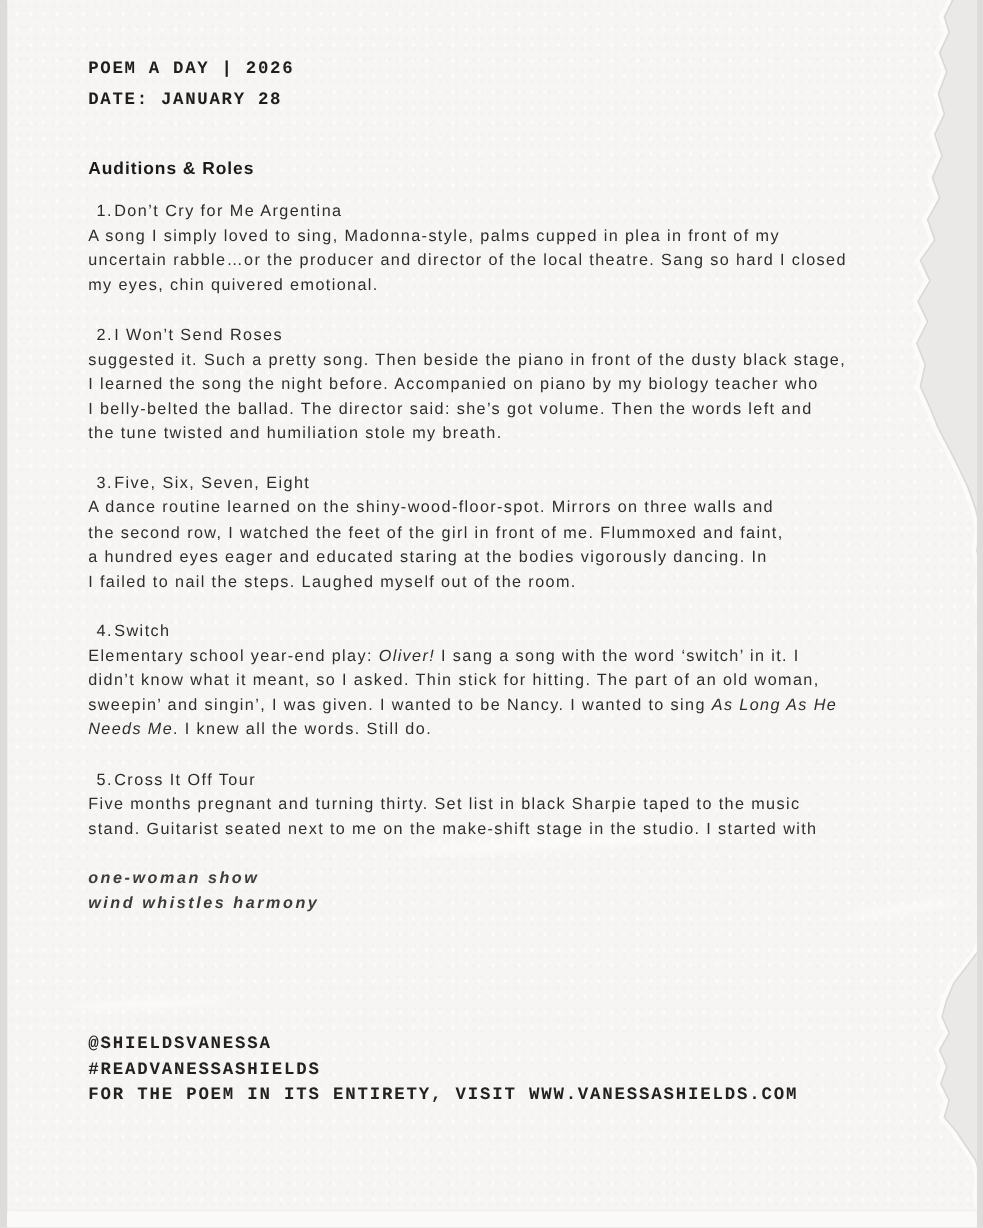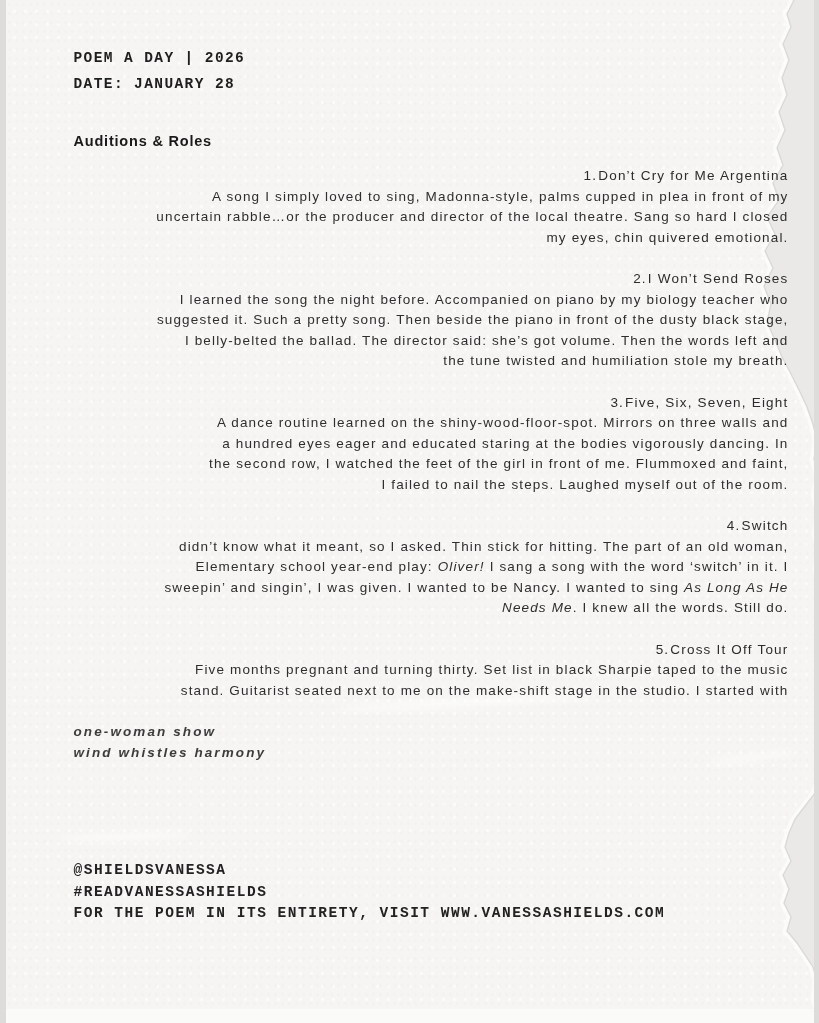--- a/index.html
+++ b/index.html
@@ -35,21 +35,21 @@
   .masthead-line{
     font-family:"Liberation Mono",monospace;
     font-weight:700;font-size:14.5px;letter-spacing:1.4px;
     line-height:26px;color:#1e1e1e;white-space:nowrap;
   }
   .heading{
     margin-top:37px;
     font-weight:700;font-size:14.5px;letter-spacing:.8px;
     color:#1a1a1a;line-height:15px;
   }
-  .sections{margin-top:17px;text-align:right;}
+  .sections{margin-top:17px;}
   .section{margin-bottom:21px;}
   .section-title{
     font-size:13.5px;letter-spacing:1.2px;color:#2c2c2c;
     line-height:20.5px;padding-left:7px;white-space:nowrap;
   }
   .section-title .num{margin-right:1px;}
   .body-line{
     font-size:13.5px;letter-spacing:1.15px;color:#2e2e2e;
     line-height:20.5px;white-space:nowrap;
   }
@@ -95,36 +95,36 @@
       <div class="heading">Auditions &amp; Roles</div>
       <div class="sections" id="sections-root">
           <div class="section">
             <div class="section-title"><span class="num">1.</span><span>Don’t Cry for Me Argentina</span></div>
             <div class="body-line"><span>A song I simply loved to sing, Madonna-style, palms cupped in plea in front of my</span></div>
             <div class="body-line"><span>uncertain rabble…or the producer and director of the local theatre. Sang so hard I closed</span></div>
             <div class="body-line"><span>my eyes, chin quivered emotional.</span></div>
           </div>
           <div class="section">
             <div class="section-title"><span class="num">2.</span><span>I Won’t Send Roses</span></div>
+            <div class="body-line"><span>suggested it. Such a pretty song. Then beside the piano in front of the dusty black stage,</span></div>
             <div class="body-line"><span>I learned the song the night before. Accompanied on piano by my biology teacher who</span></div>
-            <div class="body-line"><span>suggested it. Such a pretty song. Then beside the piano in front of the dusty black stage,</span></div>
             <div class="body-line"><span>I belly-belted the ballad. The director said: she’s got volume. Then the words left and</span></div>
             <div class="body-line"><span>the tune twisted and humiliation stole my breath.</span></div>
           </div>
           <div class="section">
             <div class="section-title"><span class="num">3.</span><span>Five, Six, Seven, Eight</span></div>
             <div class="body-line"><span>A dance routine learned on the shiny-wood-floor-spot. Mirrors on three walls and</span></div>
+            <div class="body-line"><span>the second row, I watched the feet of the girl in front of me. Flummoxed and faint,</span></div>
             <div class="body-line"><span>a hundred eyes eager and educated staring at the bodies vigorously dancing. In</span></div>
-            <div class="body-line"><span>the second row, I watched the feet of the girl in front of me. Flummoxed and faint,</span></div>
             <div class="body-line"><span>I failed to nail the steps. Laughed myself out of the room.</span></div>
           </div>
           <div class="section">
             <div class="section-title"><span class="num">4.</span><span>Switch</span></div>
+            <div class="body-line"><span>Elementary school year-end play: </span><span class="i">Oliver!</span><span> I sang a song with the word ‘switch’ in it. I</span></div>
             <div class="body-line"><span>didn’t know what it meant, so I asked. Thin stick for hitting. The part of an old woman,</span></div>
-            <div class="body-line"><span>Elementary school year-end play: </span><span class="i">Oliver!</span><span> I sang a song with the word ‘switch’ in it. I</span></div>
             <div class="body-line"><span>sweepin’ and singin’, I was given. I wanted to be Nancy. I wanted to sing </span><span class="i">As Long As He</span></div>
             <div class="body-line"><span class="i">Needs Me</span><span>. I knew all the words. Still do.</span></div>
           </div>
           <div class="section">
             <div class="section-title"><span class="num">5.</span><span>Cross It Off Tour</span></div>
             <div class="body-line"><span>Five months pregnant and turning thirty. Set list in black Sharpie taped to the music</span></div>
             <div class="body-line"><span>stand. Guitarist seated next to me on the make-shift stage in the studio. I started with</span></div>
           </div>
         </div>
       <div class="haiku" id="haiku-root">

